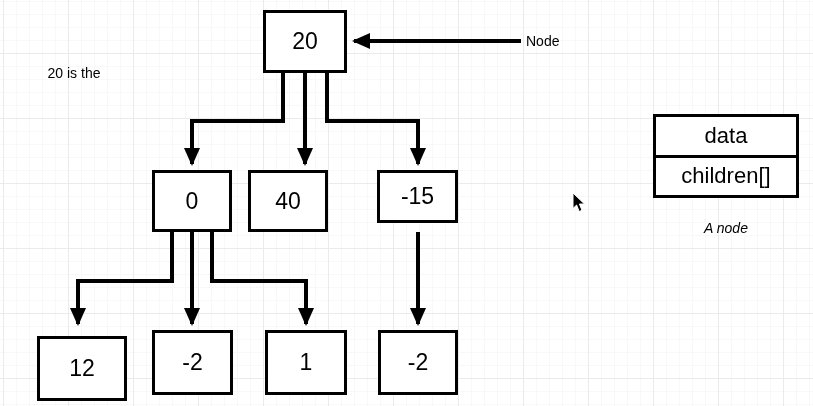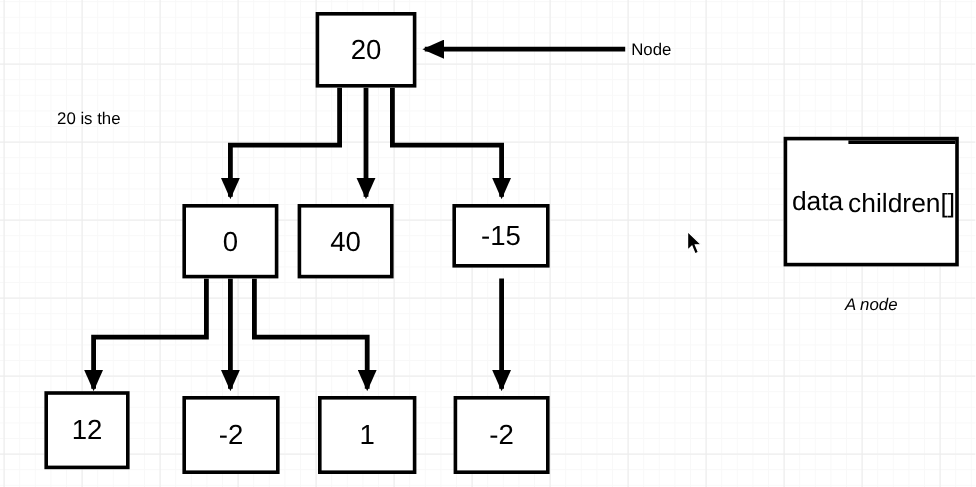--- a/index.html
+++ b/index.html
@@ -37,30 +37,30 @@
     justify-content: center;
     font-size: 23px;
     line-height: 1;
   }
   .annotation {
     position: absolute;
     font-size: 14px;
     line-height: 27px;
     white-space: nowrap;
   }
-  .center { text-align: center; margin-top: 25px; }
+  .center { text-align: center; }
   .italic { font-style: italic; }
   .struct-box {
     position: absolute;
     left: 653px; top: 114px;
-    width: 146px; height: 108px;
+    width: 146px; height: 84px;
     background: #ffffff;
     border: 3px solid #000000;
     display: flex;
-    flex-direction: row;
+    flex-direction: column;
   }
   .struct-row {
     flex: 1;
     display: flex;
     align-items: center;
     justify-content: center;
     font-size: 22px;
   }
   .struct-row + .struct-row { border-top: 3px solid #000000; }
   .cursor {
@@ -100,21 +100,21 @@
   <div class="node-box" style="left:152px; top:170px; width:80px; height:62px">
     <span>0</span>
   </div>
   <div class="node-box" style="left:248px; top:170px; width:80px; height:62px">
     <span>40</span>
   </div>
   <div class="node-box" style="left:377px; top:170px; width:81px; height:53px">
     <span>-15</span>
   </div>
 
-  <div class="node-box" style="left:37px; top:326px; width:71px; height:65px">
+  <div class="node-box" style="left:37px; top:336px; width:90px; height:65px">
     <span>12</span>
   </div>
   <div class="node-box" style="left:152px; top:330px; width:81px; height:65px">
     <span>-2</span>
   </div>
   <div class="node-box" style="left:265px; top:330px; width:82px; height:65px">
     <span>1</span>
   </div>
   <div class="node-box" style="left:378px; top:330px; width:80px; height:65px">
     <span>-2</span>

